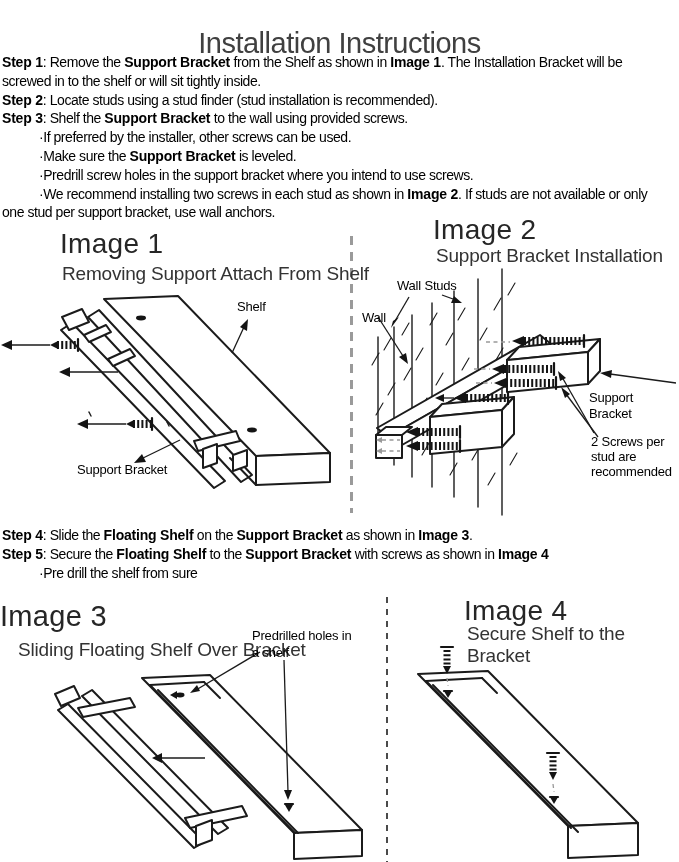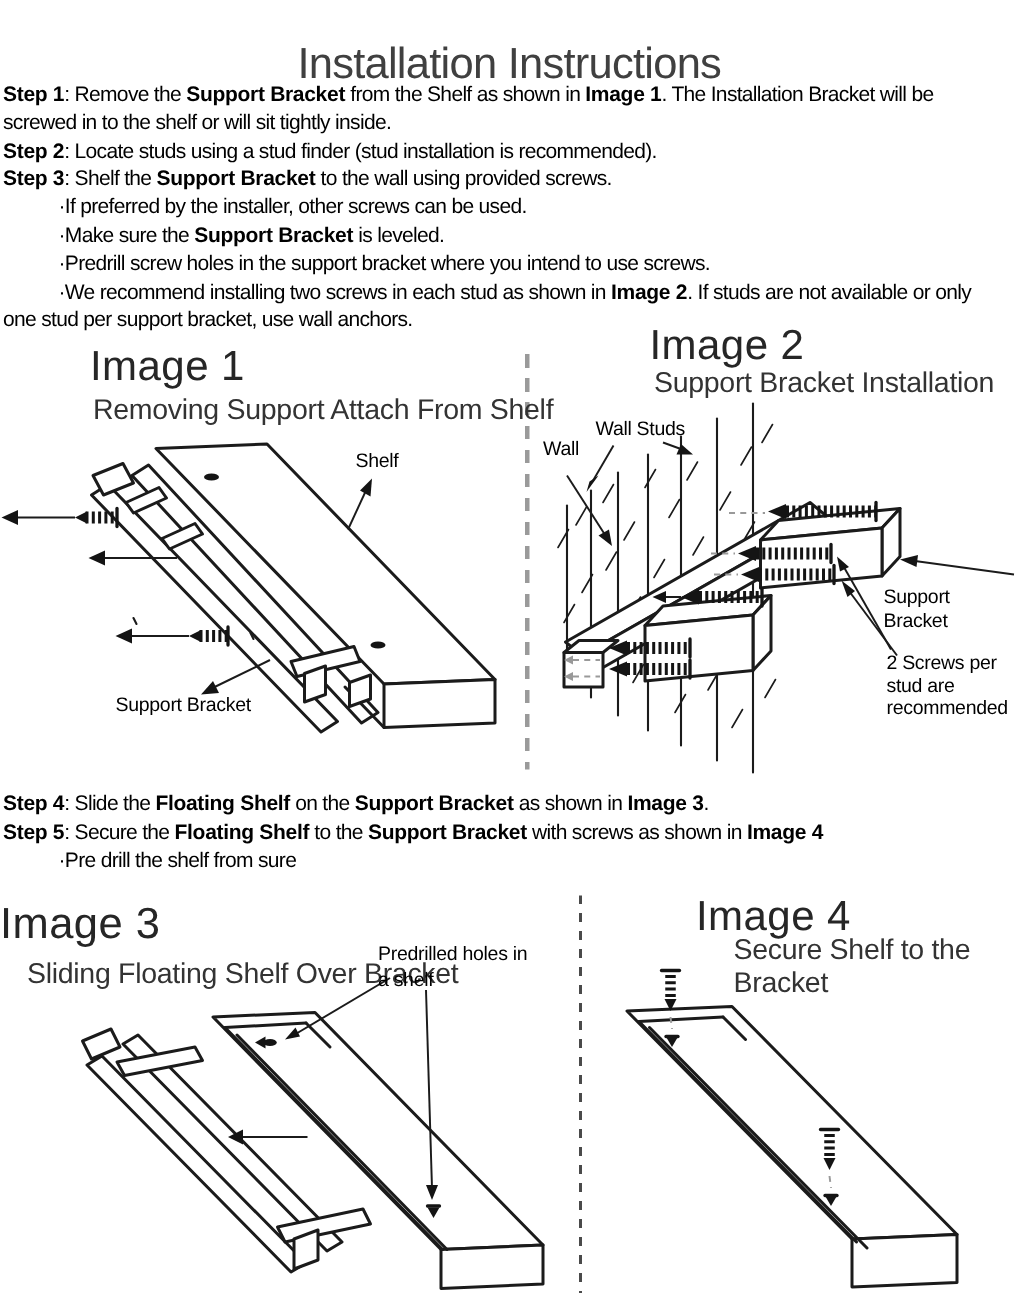--- a/index.html
+++ b/index.html
@@ -13,25 +13,25 @@
   .steps p.bullet{text-indent:37px}
   .steps b{font-weight:700;letter-spacing:-0.2px}
   #steps-top{top:53px}
   #steps-bottom{top:526px}
   .fig-heading{font-size:28px;color:#262626;font-weight:400;letter-spacing:0.3px}
   .fig-sub{font-size:19px;color:#333;letter-spacing:-0.2px}
   .fig-label{font-size:13px;line-height:15.5px;color:#000000;letter-spacing:-0.2px}
   #fig1-heading{left:60px;top:228px}   #fig1-sub{left:62px;top:263px}
   #fig2-heading{left:433px;top:214px}  #fig2-sub{left:436px;top:245px}
   #fig3-heading{left:0px;top:600px;font-size:29px}    #fig3-sub{left:18px;top:639px}
-  #fig4-heading{left:464px;top:595px}  #fig4-sub{left:489px;top:623px}
+  #fig4-heading{left:464px;top:595px}  #fig4-sub{left:467px;top:623px}
   #lbl-shelf{left:237px;top:299px}
   #lbl-sb1{left:77px;top:462px}
   #lbl-wallstuds{left:397px;top:278px}
-  #lbl-wall{left:362px;top:291px}
+  #lbl-wall{left:362px;top:310px}
   #lbl-sb2{left:589px;top:390px}
   #lbl-screwsnote{left:591px;top:434px;width:100px;line-height:15px}
   #lbl-predrilled{left:252px;top:628px;width:106px;line-height:16.5px}
   #divider1{left:350px;top:236px;height:277px;width:3px;
             background:repeating-linear-gradient(180deg,#9a9a9a 0 9px,transparent 9px 16px)}
   #divider2{left:386px;top:597px;height:265px;width:1.6px;
             background:repeating-linear-gradient(180deg,#4a4a4a 0 6px,transparent 6px 12px)}
   svg{position:absolute;overflow:visible}
   #svg1{left:0;top:285px}
   #svg2{left:354px;top:265px}

